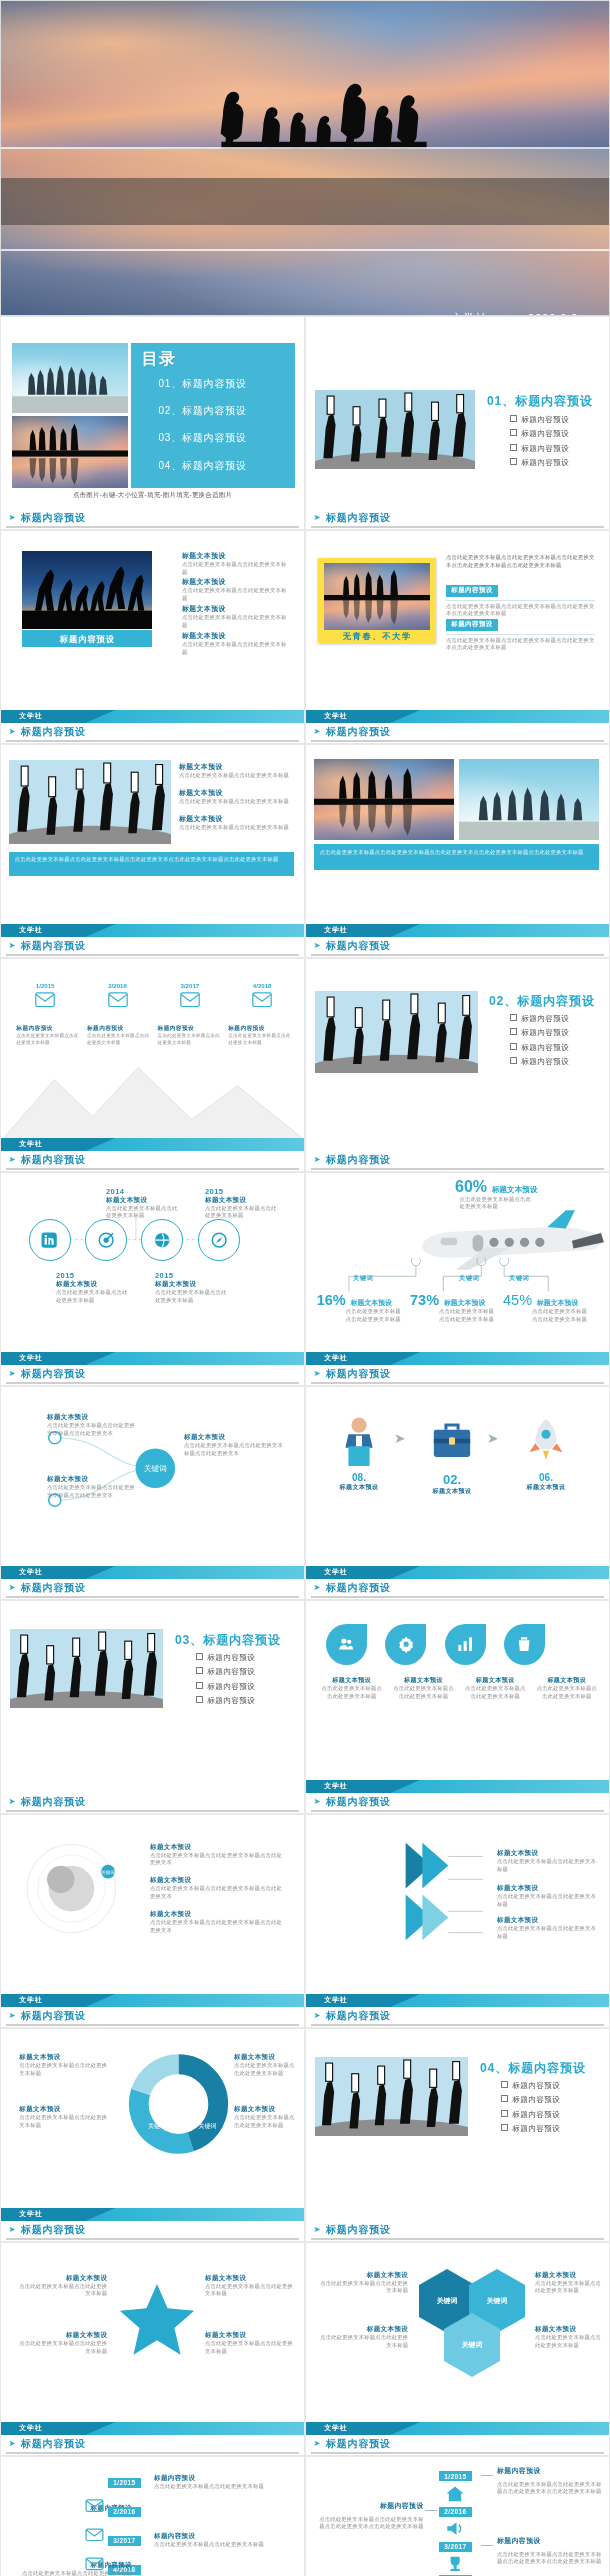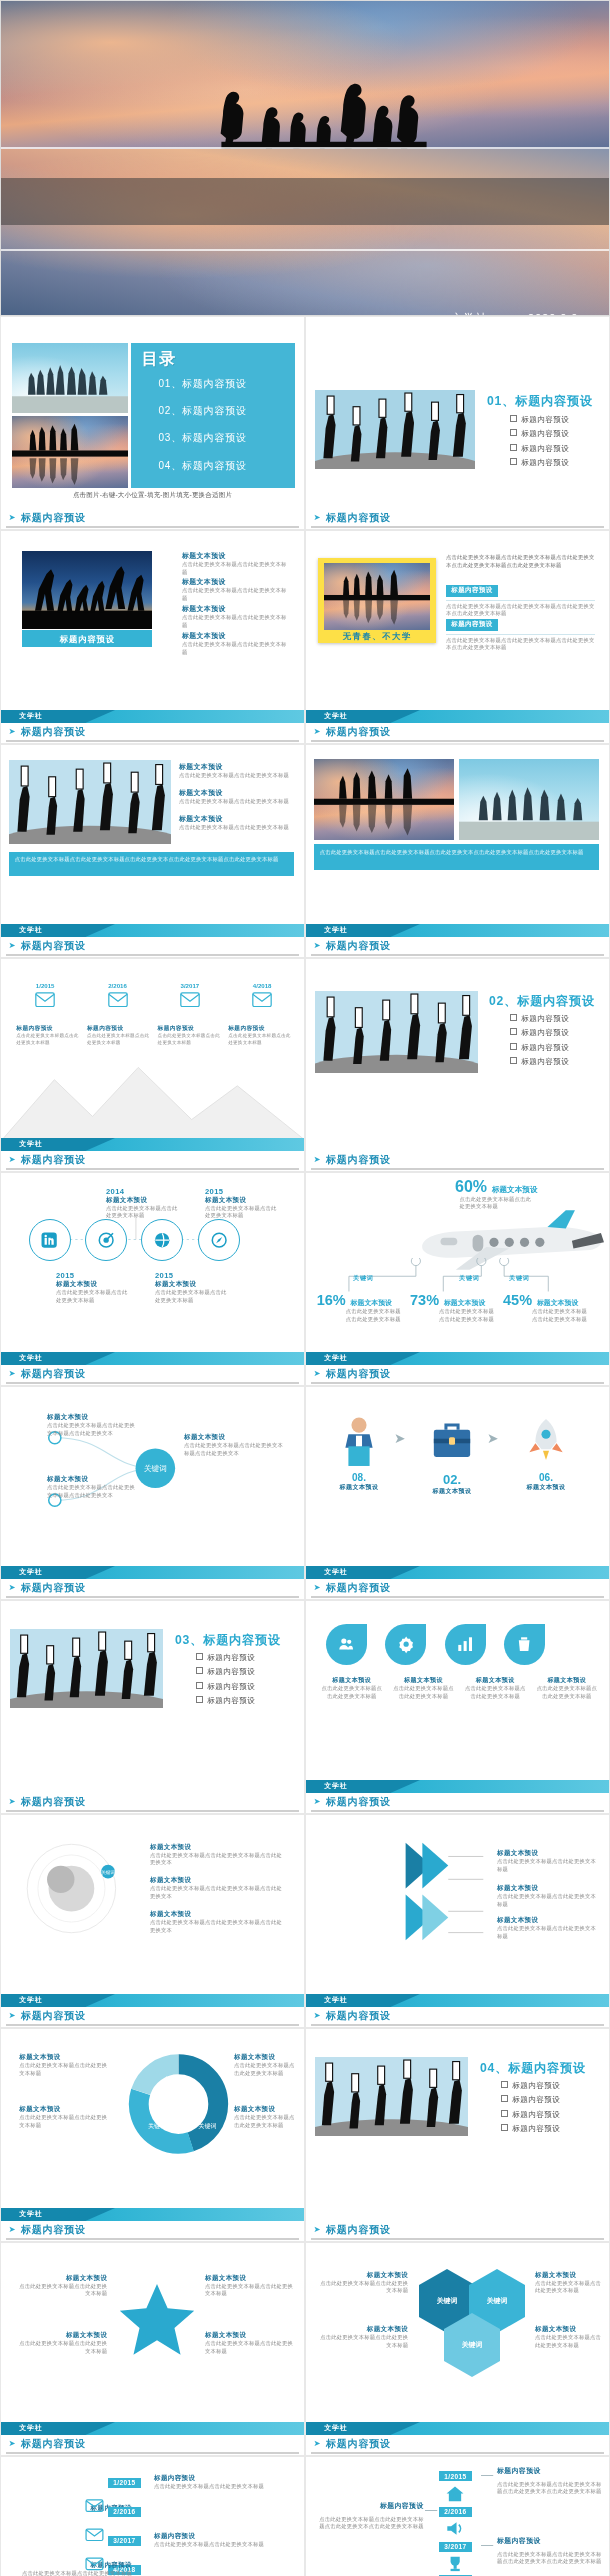--- a/index.html
+++ b/index.html
@@ -611,21 +611,21 @@
         <span class="teal" style="font-size:14.5px;font-weight:700">16%</span>
         <span class="teal" style="font-size:6.9px;font-weight:700;margin-left:1.5px">标题文本预设</span>
         <div class="txt-p" style="margin-left:29px;width:59px">点击此处更换文本标题点击此处更换文本标题</div>
       </div>
       <div style="position:absolute;left:104px;top:119px;width:90px">
         <span class="teal" style="font-size:14.5px;font-weight:700">73%</span>
         <span class="teal" style="font-size:6.9px;font-weight:700;margin-left:1.5px">标题文本预设</span>
         <div class="txt-p" style="margin-left:29px;width:59px">点击此处更换文本标题点击此处更换文本标题</div>
       </div>
       <div style="position:absolute;left:197px;top:119px;width:90px">
-        <span class="teal" style="font-size:14.5px;font-weight:700">45%</span>
+        <span class="teal" style="font-size:14.5px;font-weight:400">45%</span>
         <span class="teal" style="font-size:6.9px;font-weight:700;margin-left:1.5px">标题文本预设</span>
         <div class="txt-p" style="margin-left:29px;width:59px">点击此处更换文本标题点击此处更换文本标题</div>
       </div>
 
       <div class="foot-bar">
           <span class="txt">文学社</span>
         </div>
       <div class="sec-head">
         <span class="arrow">➤</span>
         <span class="label">标题内容预设</span>

